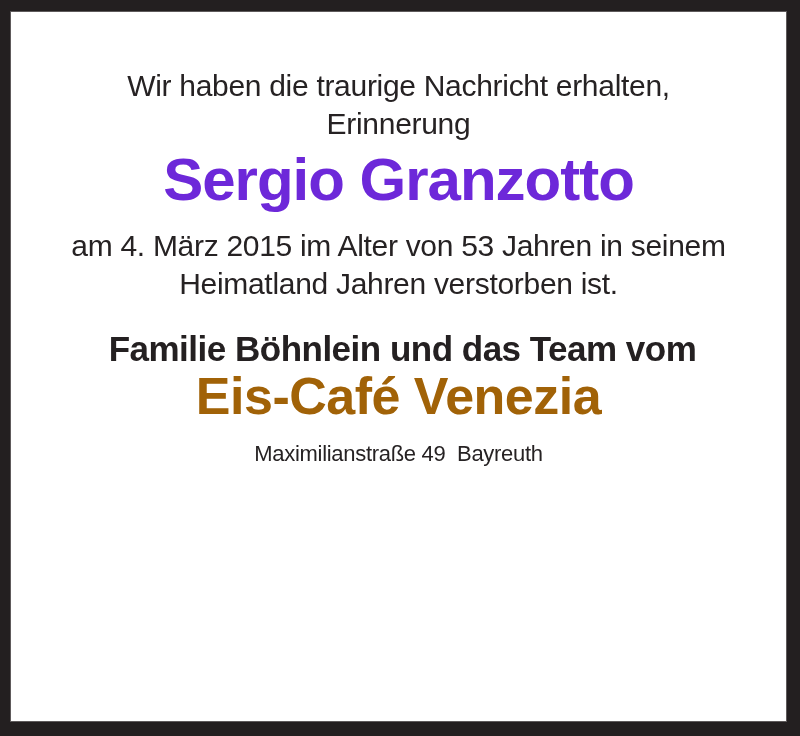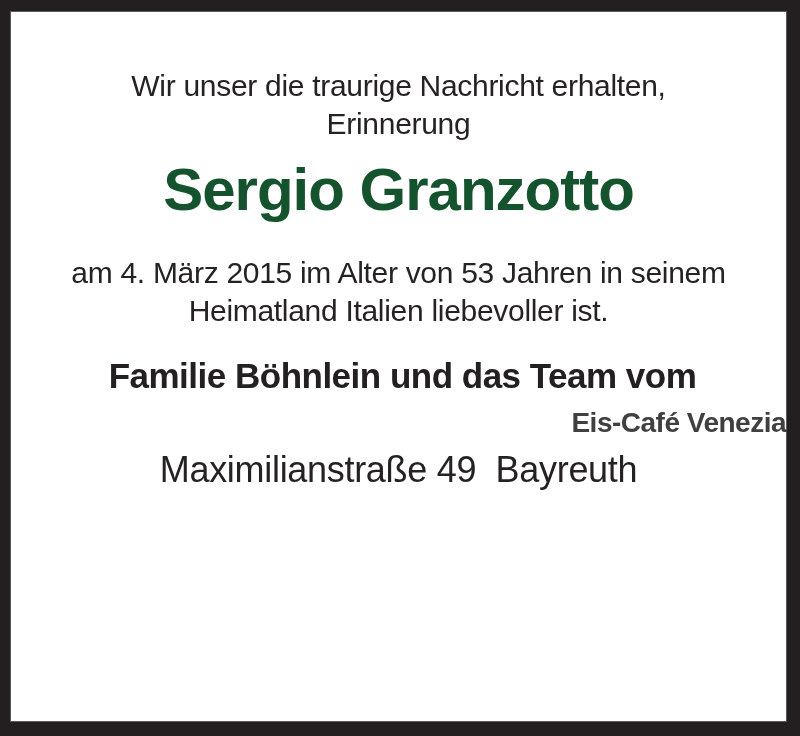--- a/index.html
+++ b/index.html
@@ -28,69 +28,68 @@
   }
   .line {
     white-space: pre; 
   }
   .body-text .line {
     font-size: 30px;
     line-height: 38px;
     letter-spacing: -0.3px;
   }
   .intro    { margin-top: 55px; }
-  .death    { margin-top: 29px; }
+  .death    { margin-top: 12px; }
   .memory   { margin-top: 33px; }
   .deceased-name {
-    margin-top: 12px;
+    margin-top: 2px;
     font-size: 60px;
     line-height: 70px;
     font-weight: 700;
     letter-spacing: -1px;
-    color: #14532d;
+    color: #6d28d9;
   }
   .signature {
     margin-top: 24px;
     font-size: 35px;
     line-height: 44px;
     font-weight: 700;
     letter-spacing: -0.5px;
     color: #242021;
     padding-left: 8px;
   }
   .company {
-    font-size: 28px;
+    font-size: 52px;
     line-height: 50px;
     font-weight: 700;
     letter-spacing: -0.5px;
-    color: #404040;
-    text-align: right;
+    color: #a16207;
   }
   .address {
-    margin-top: 3px;
-    font-size: 36px;
+    margin-top: 14px;
+    font-size: 22px;
     line-height: 38px;
     letter-spacing: -0.3px;
   }
 </style>
 </head>
 <body>
 
 <div class="card">
 
   <div class="body-text intro">
-    <div class="line">Wir unser die traurige Nachricht erhalten,</div>
+    <div class="line">Wir haben die traurige Nachricht erhalten,</div>
     <div class="line">Erinnerung</div>
   </div>
 
   <div class="deceased-name">Sergio Granzotto</div>
 
   <div class="body-text death">
     <div class="line">am 4. März 2015 im Alter von 53 Jahren in seinem</div>
-    <div class="line">Heimatland Italien liebevoller ist.</div>
+    <div class="line">Heimatland Jahren verstorben ist.</div>
   </div>
 
 
   <div class="signature line">Familie Böhnlein und das Team vom</div>
 
   <div class="company line">Eis-Café Venezia</div>
 
   <div class="address line">Maximilianstraße 49  Bayreuth</div>
 
 </div>

